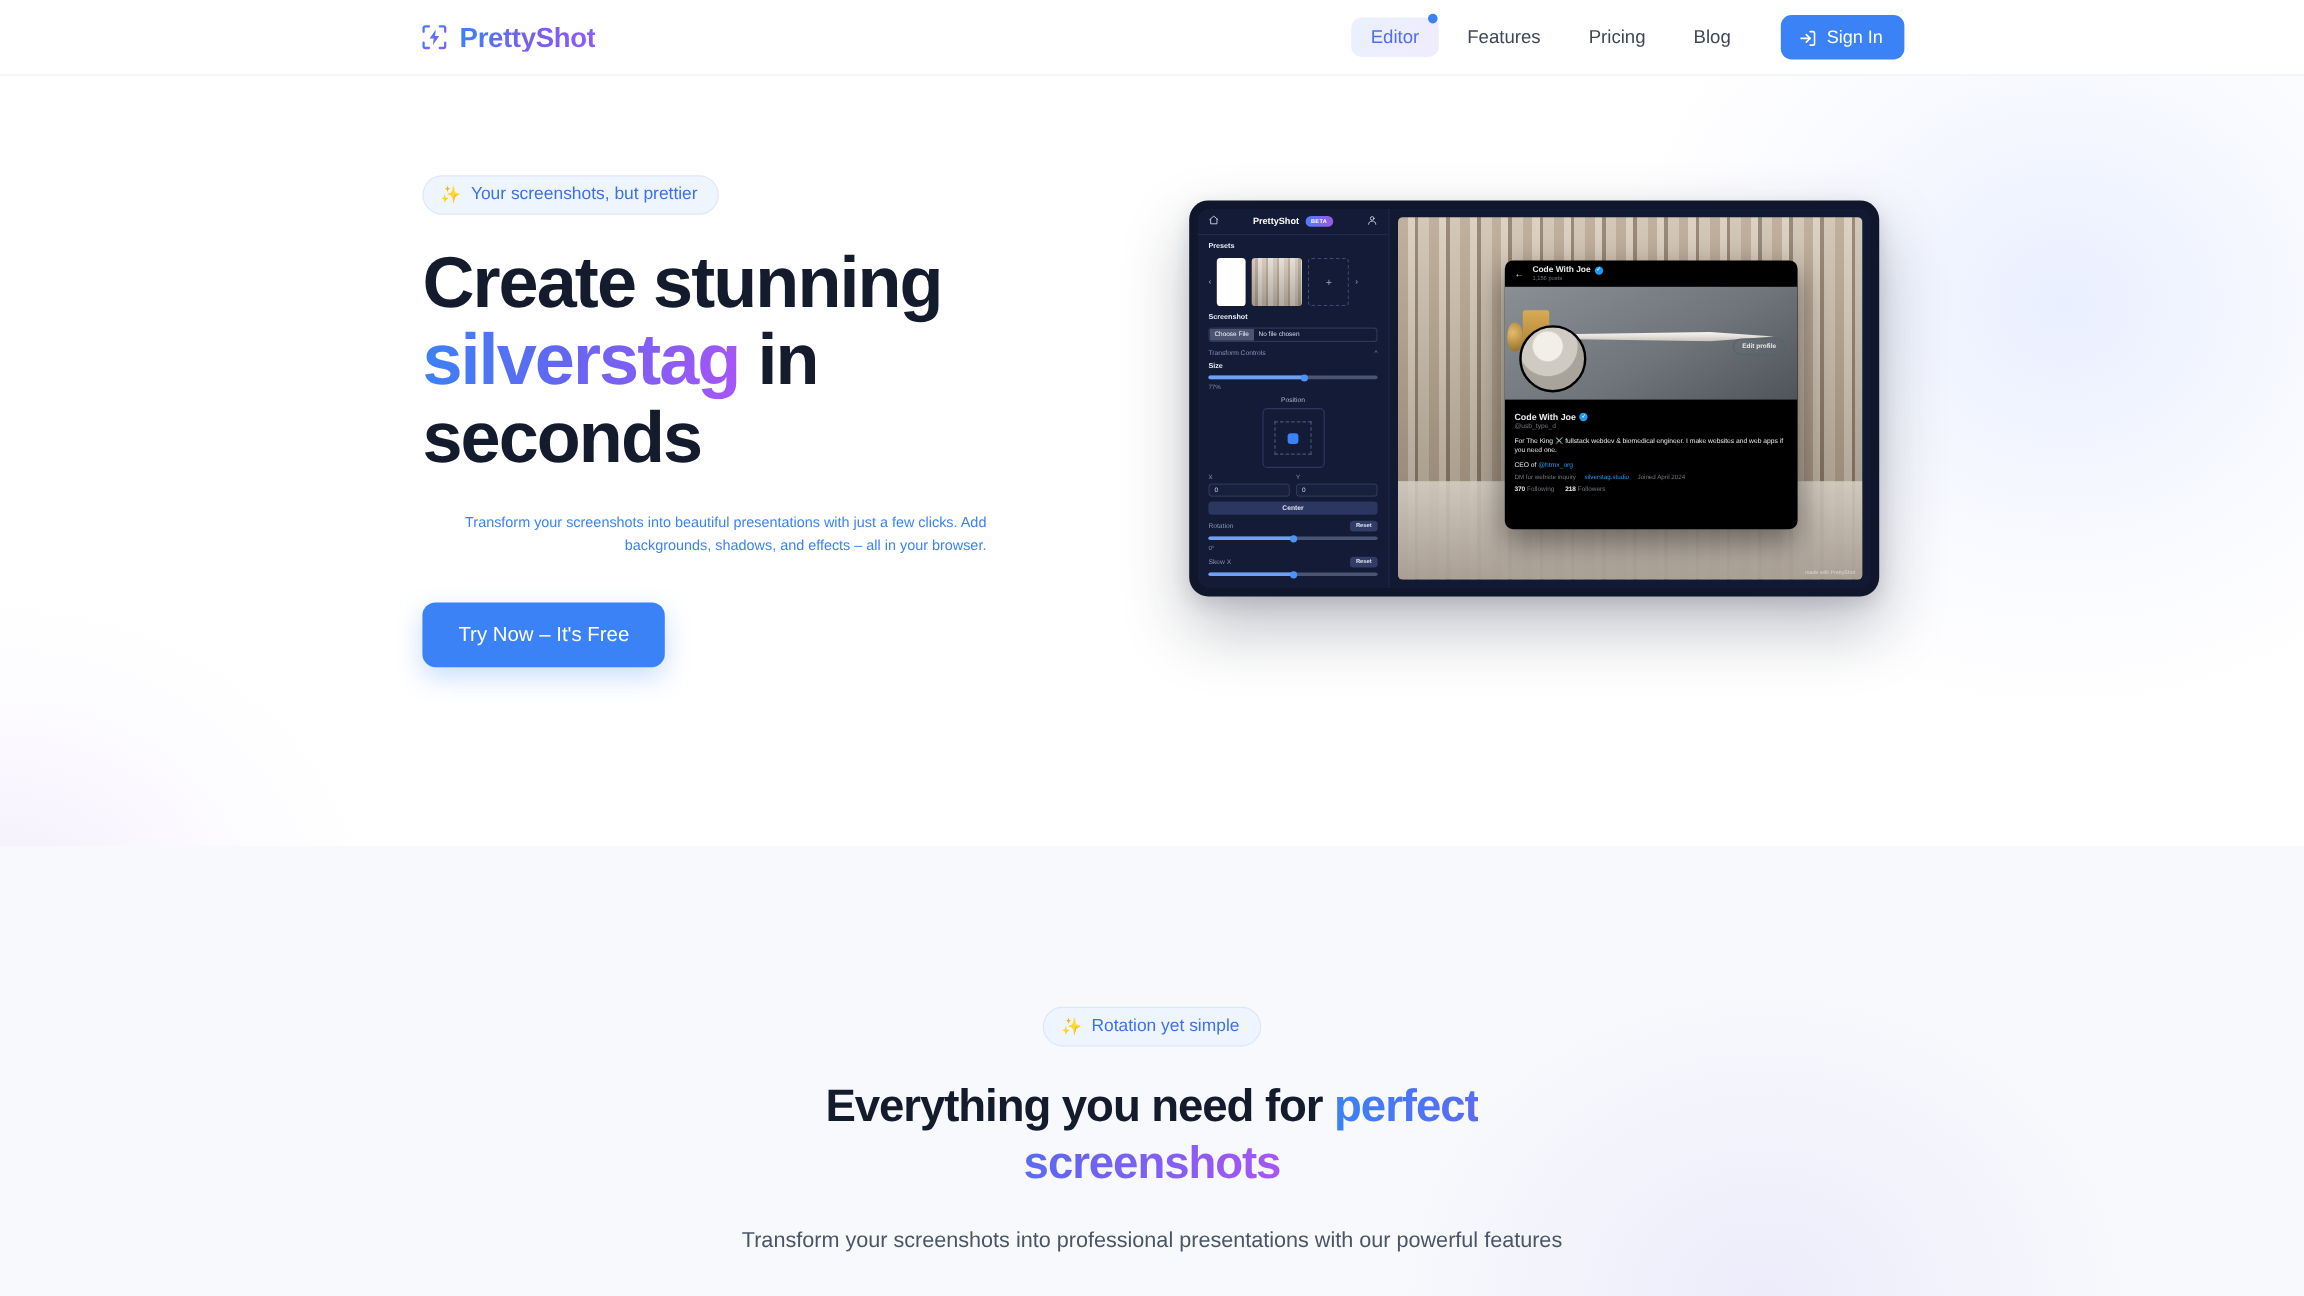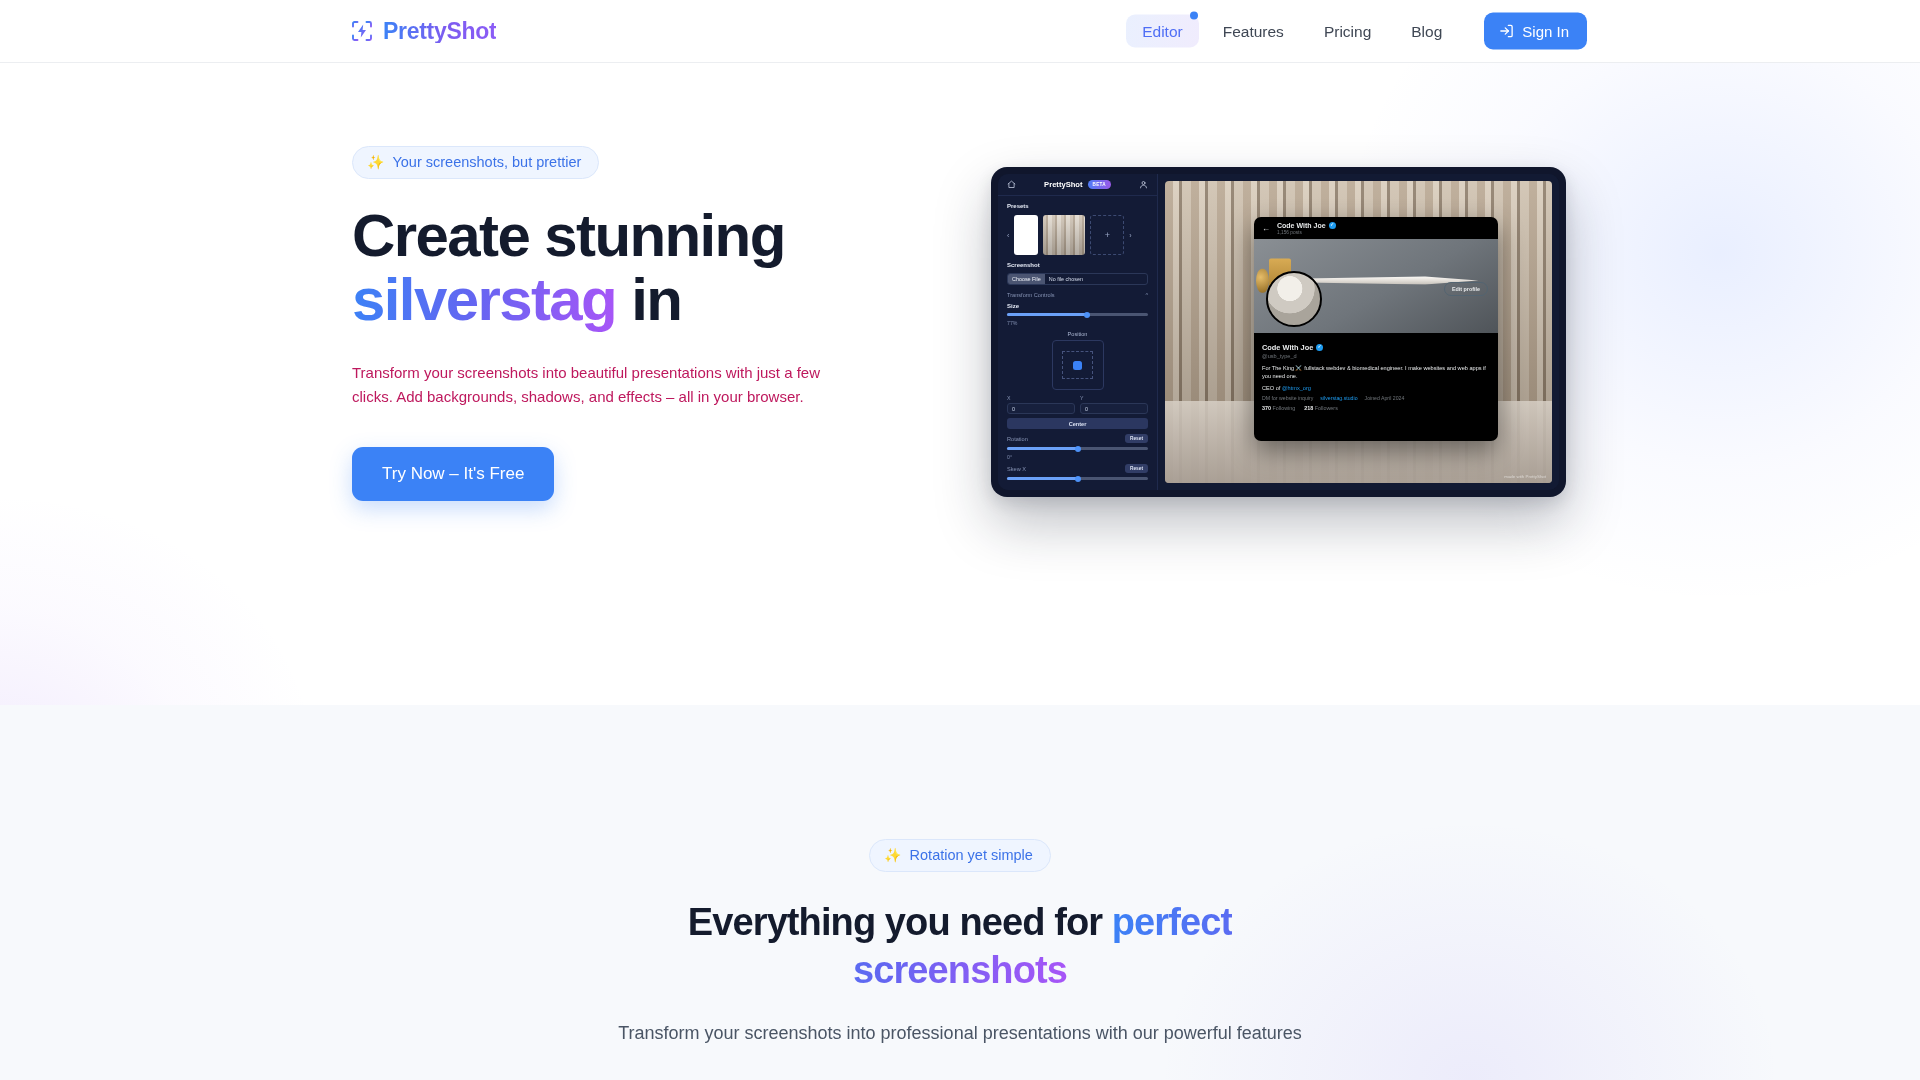--- a/index.html
+++ b/index.html
@@ -47,21 +47,21 @@
   .nav-item.active {
     background: linear-gradient(100deg, #eaf0fe 0%, #f0ecfd 100%);
     color: #4f6ef5;
   }
   .nav-dot {
     position: absolute; top: -3px; right: 1px;
     width: 8px; height: 8px; border-radius: 50%;
     background: #3b82f6;
   }
   .signin-btn {
-    display: flex; align-items: center; gap: 8px;
+    display: flex; align-items: flex-end; gap: 8px;
     background: #3b82f6; color: #ffffff;
     font-size: 15px; font-weight: 500;
     padding: 10px 18px 10px 15px;
     border-radius: 9px; margin-left: 18px;
     border: none; cursor: pointer; white-space: nowrap;
   }
   .signin-btn svg { display: block; }
 
   
   .hero {
@@ -97,21 +97,21 @@
     line-height: 1.08; letter-spacing: -1.6px;
     color: #141b2d;
   }
   .grad-text {
     background: linear-gradient(95deg, #3b82f6 0%, #6366f1 45%, #a855f7 100%);
     -webkit-background-clip: text; background-clip: text;
     -webkit-text-fill-color: transparent; color: transparent;
   }
   p.hero-sub {
     margin-top: 28px; width: 470px;
-    font-size: 15px; line-height: 1.62; color: #be185d;
+    font-size: 12px; line-height: 1.62; color: #3b82f6; text-align: right;
   }
   .cta-btn {
     display: inline-block; margin-top: 37px;
     background: #3b82f6; color: #ffffff;
     font-size: 17px; font-weight: 500;
     padding: 17px 30px; border-radius: 11px;
     border: none; cursor: pointer; white-space: nowrap;
     box-shadow: 0 8px 22px rgba(59,130,246,0.28);
   }
 
@@ -373,20 +373,21 @@
 
     <div class="hero-left">
       <div class="pill">
         <span class="pill-emoji">✨</span>
         <span>Your screenshots, but prettier</span>
       </div>
 
       <h1 class="hero-title">
         <span>Create stunning</span><br>
         <span class="grad-text">silverstag</span><span> in</span><br>
+        <span>seconds</span>
       </h1>
 
       <p class="hero-sub">Transform your screenshots into beautiful presentations with just a few clicks. Add backgrounds, shadows, and effects – all in your browser.</p>
 
       <button class="cta-btn">Try Now – It's Free</button>
     </div>
 
     <div class="mock-frame">
       <div class="mock-inner">
 

